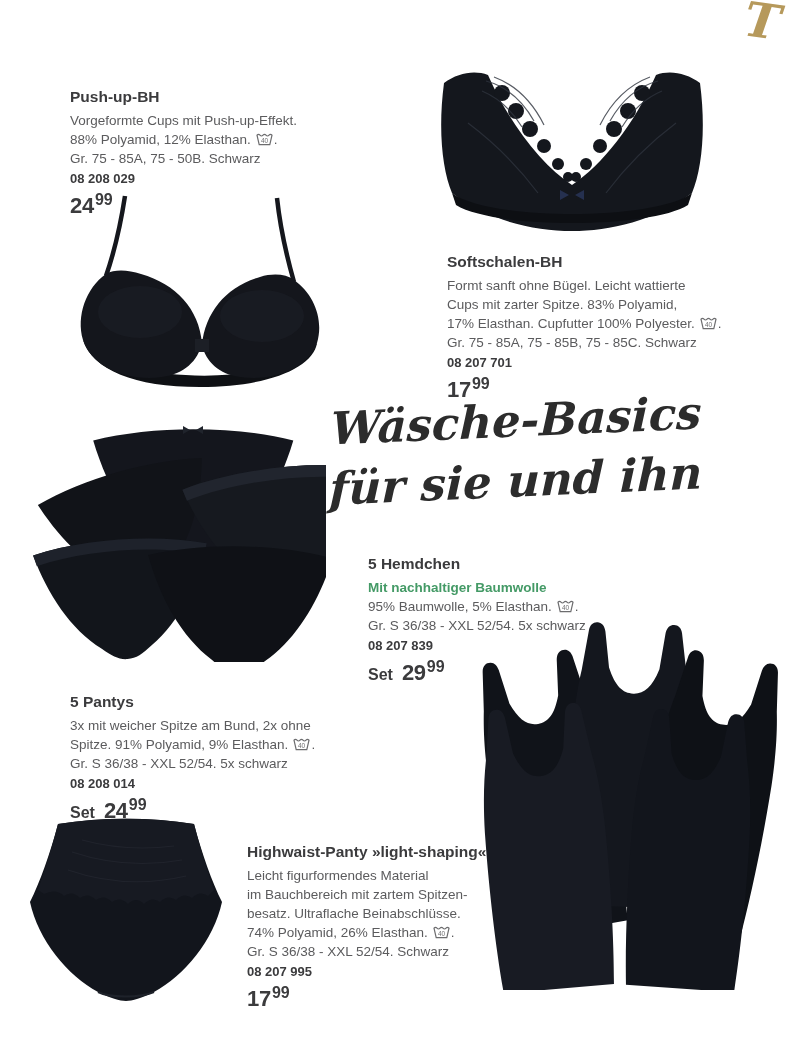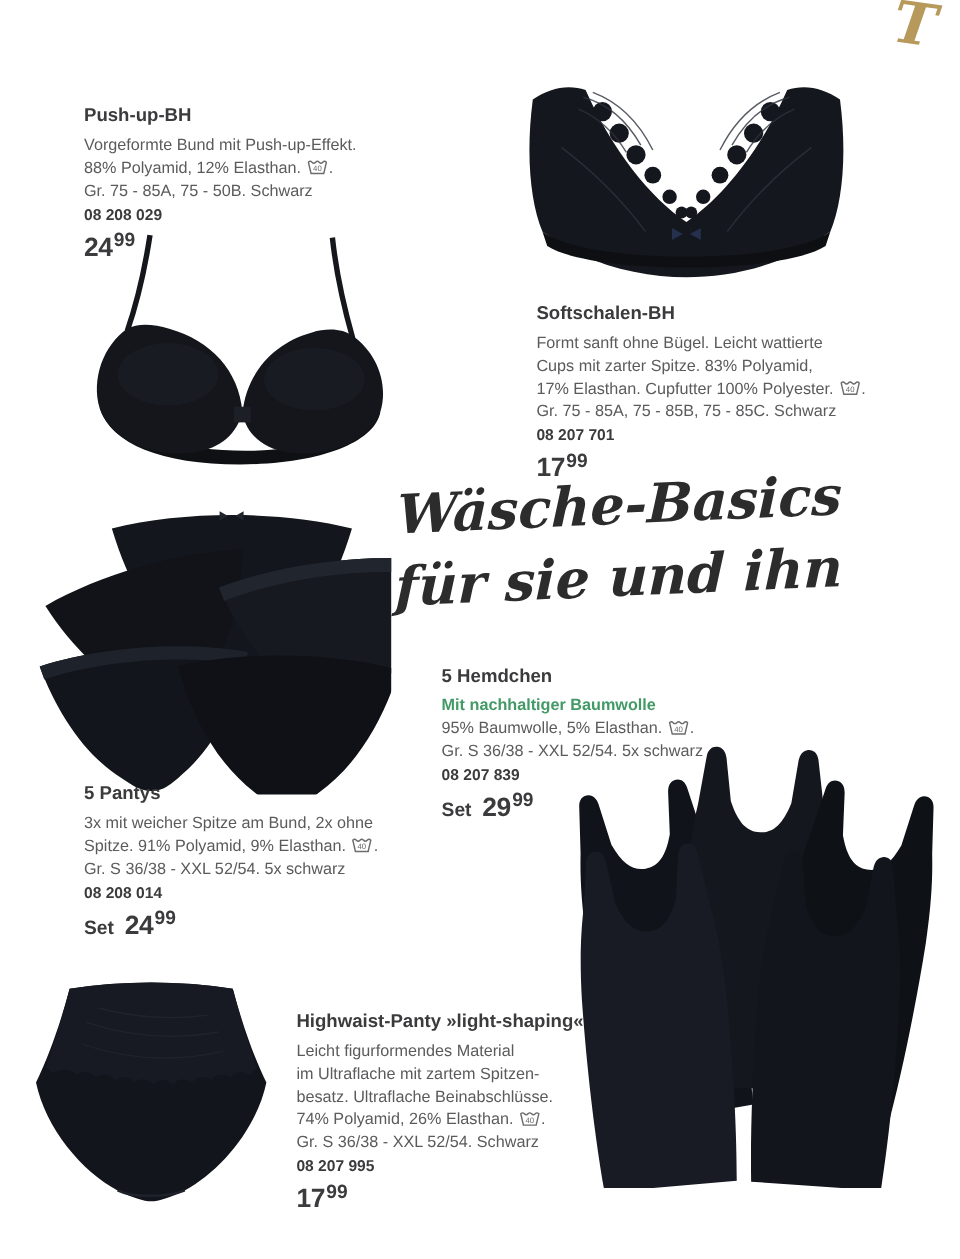--- a/index.html
+++ b/index.html
@@ -33,21 +33,21 @@
 </style>
 </head>
 <body>
 
 <div class="page">
 
   <div class="logo">T</div>
 
   <div class="pblock" style="left:70px; top:88px;">
     <div class="ptitle">Push-up-BH</div>
-    <div class="pline">Vorgeformte Bund mit Push-up-Effekt.</div>
+    <div class="pline">Vorgeformte Cups mit Push-up-Effekt.</div>
     <div class="pline"><span>88% Polyamid, 12% Elasthan.</span><svg class="wash" width="17" height="14" viewBox="0 0 17 14">
           <path d="M1,3.2 Q2.5,1.6 4,3.2 Q5.5,4.8 7,3.2 Q8.5,1.6 10,3.2 Q11.5,4.8 13,3.2 Q14.5,1.6 16,3.2 L13.8,12.6 L3.2,12.6 Z" fill="none" stroke="#6c6c6e" stroke-width="1.2"></path>
           <text x="8.5" y="10.6" font-size="6.5" text-anchor="middle" fill="#6c6c6e">40</text>
         </svg><span class="suffix">.</span></div>
     <div class="pline">Gr. 75 - 85A, 75 - 50B. Schwarz</div>
     <div class="orderno">08 208 029</div>
     <div class="pricerow">
       <span class="price"><span>24</span><span class="sup">99</span></span>
     </div>
   </div>
@@ -161,21 +161,21 @@
           </g>
       </defs>
       <use href="#tank" transform="translate(12,30) rotate(-10 75 150) scale(0.95)" fill="#101319"></use>
       <use href="#tank" transform="translate(90,0) rotate(2 75 150) scale(0.97)" fill="#14171e"></use>
       <use href="#tank" transform="translate(170,32) rotate(10 75 150) scale(0.95)" fill="#0e1116"></use>
       <use href="#tank" transform="translate(6,82) rotate(-5 75 150) scale(0.97)" fill="#181b23"></use>
       <use href="#tank" transform="translate(150,88) rotate(4 75 150) scale(0.95)" fill="#12151c"></use>
     </svg>
   </div>
 
-  <div class="pblock" style="left:70px; top:653px;">
+  <div class="pblock" style="left:70px; top:693px;">
     <div class="ptitle">5 Pantys</div>
     <div class="pline">3x mit weicher Spitze am Bund, 2x ohne</div>
     <div class="pline"><span>Spitze. 91% Polyamid, 9% Elasthan.</span><svg class="wash" width="17" height="14" viewBox="0 0 17 14">
           <path d="M1,3.2 Q2.5,1.6 4,3.2 Q5.5,4.8 7,3.2 Q8.5,1.6 10,3.2 Q11.5,4.8 13,3.2 Q14.5,1.6 16,3.2 L13.8,12.6 L3.2,12.6 Z" fill="none" stroke="#6c6c6e" stroke-width="1.2"></path>
           <text x="8.5" y="10.6" font-size="6.5" text-anchor="middle" fill="#6c6c6e">40</text>
         </svg><span class="suffix">.</span></div>
     <div class="pline">Gr. S 36/38 - XXL 52/54. 5x schwarz</div>
     <div class="orderno">08 208 014</div>
     <div class="pricerow">
       <span class="setlbl">Set</span>
@@ -192,21 +192,21 @@
           <path d="M56,58 q58,20 118,6"></path>
           <path d="M70,28 q44,12 92,6"></path>
       </g>
       <path d="M86,180 C98,186 128,186 142,180" stroke="#1e222a" stroke-width="2" fill="none"></path>
     </svg>
   </div>
 
   <div class="pblock" style="left:247px; top:843px;">
     <div class="ptitle">Highwaist-Panty »light-shaping«</div>
     <div class="pline">Leicht figurformendes Material</div>
-    <div class="pline">im Ultraflache mit zartem Spitzen-</div>
+    <div class="pline">im Bauchbereich mit zartem Spitzen-</div>
     <div class="pline">besatz. Ultraflache Beinabschlüsse.</div>
     <div class="pline"><span>74% Polyamid, 26% Elasthan.</span><svg class="wash" width="17" height="14" viewBox="0 0 17 14">
           <path d="M1,3.2 Q2.5,1.6 4,3.2 Q5.5,4.8 7,3.2 Q8.5,1.6 10,3.2 Q11.5,4.8 13,3.2 Q14.5,1.6 16,3.2 L13.8,12.6 L3.2,12.6 Z" fill="none" stroke="#6c6c6e" stroke-width="1.2"></path>
           <text x="8.5" y="10.6" font-size="6.5" text-anchor="middle" fill="#6c6c6e">40</text>
         </svg><span class="suffix">.</span></div>
     <div class="pline">Gr. S 36/38 - XXL 52/54. Schwarz</div>
     <div class="orderno">08 207 995</div>
     <div class="pricerow">
       <span class="price"><span>17</span><span class="sup">99</span></span>
     </div>

